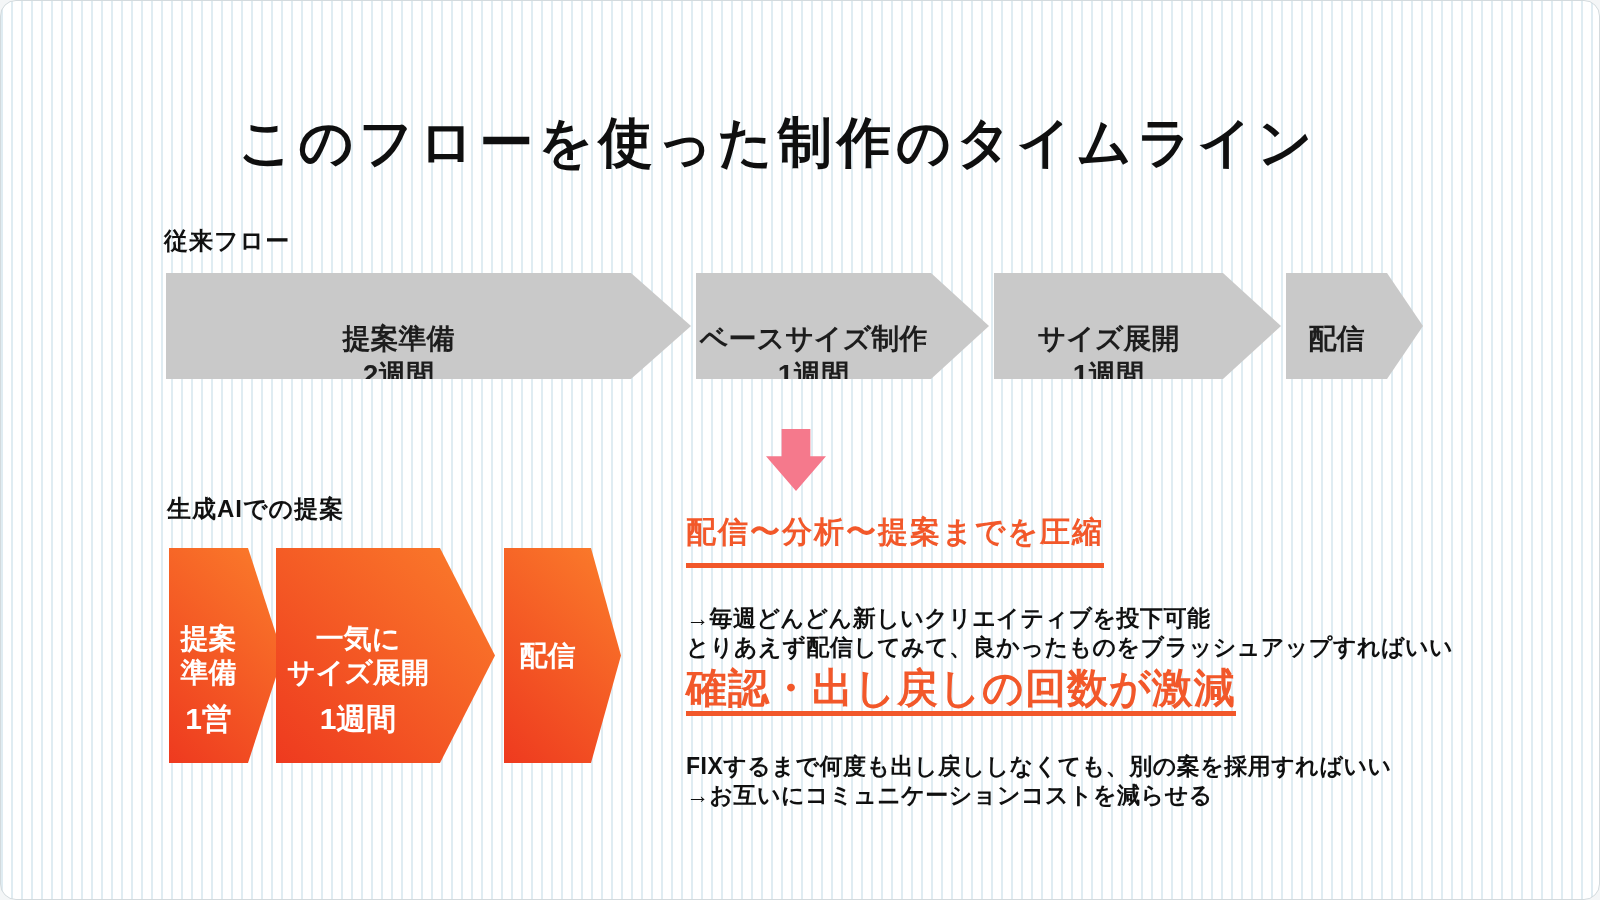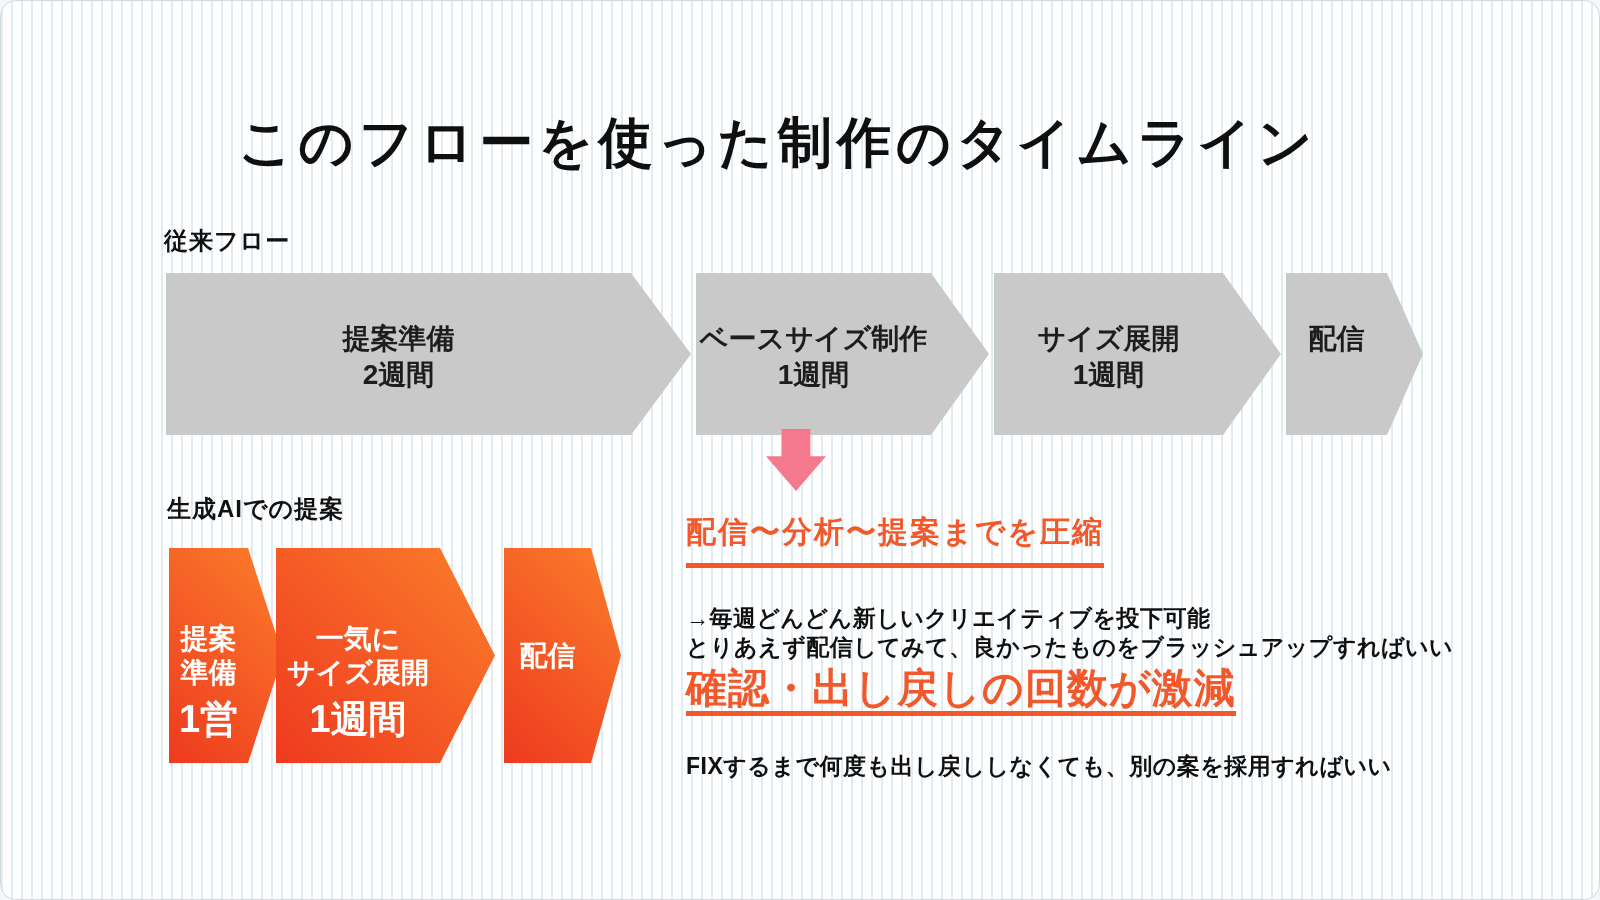--- a/index.html
+++ b/index.html
@@ -30,42 +30,42 @@
   .label-ai{left:166px;top:492px;}
 
   .arrow{
     position:absolute;
     display:flex;flex-direction:column;align-items:center;
     text-align:center;
     clip-path:polygon(0 0, calc(100% - var(--tip)) 0, 100% 50%, calc(100% - var(--tip)) 100%, 0 100%);
     padding-right:var(--tip);
   }
   .arrow.gray{
-    top:272px;height:162px;
+    top:272px;height:106px;
     background:#c9c9c9;
     color:#1d1d1d;font-weight:800;font-size:28px;
     padding-top:48px;
   }
   .arrow.gray .step-name,
   .arrow.gray .step-duration{line-height:36px;}
   .g1{left:165px;width:525px;--tip:60px;}
   .g2{left:695px;width:293px;--tip:58px;}
   .g3{left:993px;width:287px;--tip:58px;}
   .g4{left:1285px;width:137px;--tip:36px;}
 
   .arrow.orange{
     top:547px;height:215px;
     background:linear-gradient(45deg,#ee3a1f 0%,#fb7e2b 100%);
     color:#ffffff;font-weight:800;font-size:28px;
   }
   .o1{left:168px;width:114px;--tip:35px;padding-top:74px;}
   .o2{left:275px;width:219px;--tip:55px;padding-top:74px;}
   .o3{left:503px;width:117px;--tip:30px;justify-content:center;}
   .arrow.orange .step-name{line-height:34px;}
-  .arrow.orange .step-duration{line-height:34px;margin-top:12px;font-size:38px;text-align:center;}
+  .arrow.orange .step-duration{line-height:34px;margin-top:12px;font-size:30px;text-align:center;}
 
   .down-arrow{
     position:absolute;left:765px;top:428px;width:60px;height:62px;
     background:#f5798c;
     clip-path:polygon(26% 0, 74% 0, 74% 44%, 100% 44%, 50% 100%, 0 44%, 26% 44%);
   }
 
   .benefit-heading{
     position:absolute;left:685px;
     display:inline-block;
@@ -139,17 +139,18 @@
 
   <div class="benefit-heading h1">配信〜分析〜提案までを圧縮</div>
   <div class="benefit-body b1">
     <div>→毎週どんどん新しいクリエイティブを投下可能</div>
     <div>とりあえず配信してみて、良かったものをブラッシュアップすればいい</div>
   </div>
 
   <div class="benefit-heading h2">確認・出し戻しの回数が激減</div>
   <div class="benefit-body b2">
     <div>FIXするまで何度も出し戻ししなくても、別の案を採用すればいい</div>
+    <div>→お互いにコミュニケーションコストを減らせる</div>
   </div>
 
   <div class="page-number">23</div>
 
 </div>
 
 </body></html>

